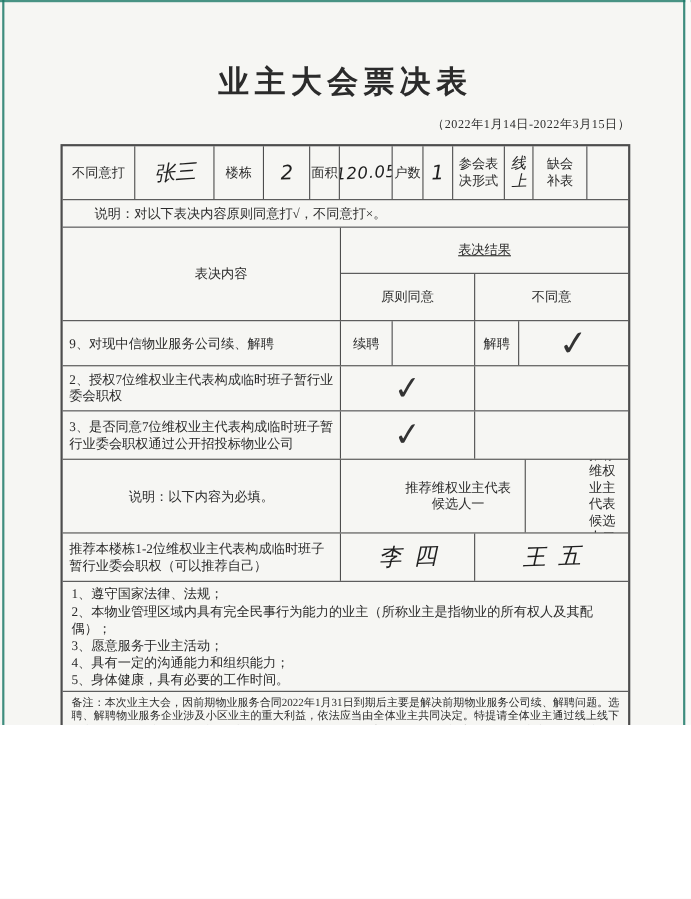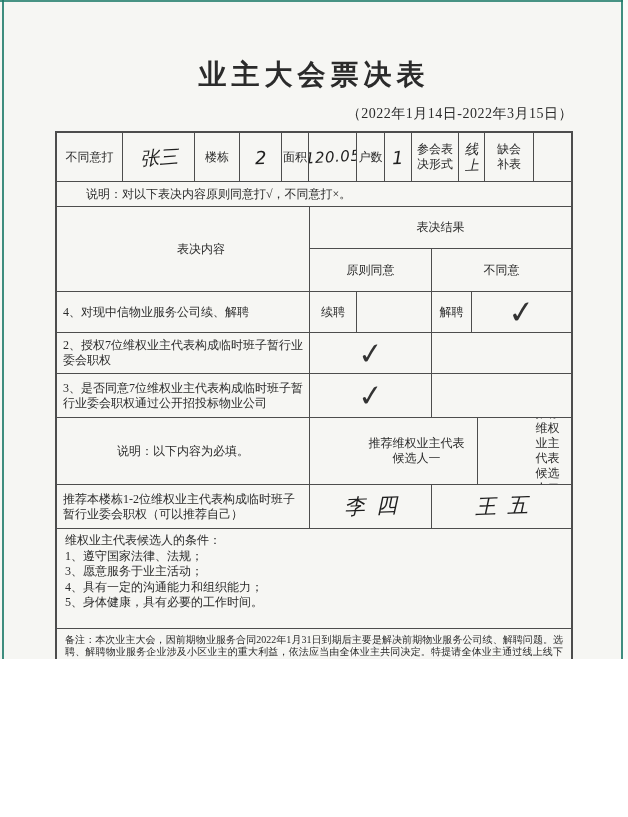--- a/index.html
+++ b/index.html
@@ -23,21 +23,21 @@
   .edge-right  { top:0; left:621px; width:2px; height:817px; opacity:.85; }
   .edge-bottom { top:813px; left:0; width:628px; height:3px; opacity:.9; }
   .right-margin { position:absolute; top:0; left:623px; width:5px; height:817px; background:#fafaf8; }
 
   .title {
     position:absolute; top:56px; left:0; width:628px;
     text-align:center; font-size:28px; font-weight:700; letter-spacing:5px;
   }
   .date-range {
     position:absolute; top:105px; right:55px;
-    font-size:14px; letter-spacing:.5px;
+    font-size:11px; letter-spacing:.5px;
   }
 
   .doc-table {
     position:absolute; left:55px; top:131px; width:518px;
     border:2px solid var(--border); font-size:12px; line-height:15px;
   }
   .row { display:flex; border-bottom:1.5px solid var(--border); }
   .row:last-child { border-bottom:none; }
   .cell {
     display:flex; align-items:center; justify-content:center;
@@ -51,21 +51,21 @@
   .w-bld-v{width:42px;} .w-area-l{width:27px;} .w-area-v{width:48px;}
   .w-hh-l{width:28px;} .w-hh-v{width:27px;} .w-meth-l{width:47px;padding:0 4px;}
   .w-meth-v{width:26px;} .w-abs-l{width:49px;padding:0 10px;} .w-abs-v{flex:1;}
 
   .instruction-row { height:25px; }
   .instruction-row .cell { width:100%;padding-left:29px; }
 
   .header-row { height:85px; }
   .vh-left { width:253px;padding-left:36px; }
   .vh-right { flex:1; display:flex; flex-direction:column; }
-  .vh-top { height:42px; display:flex; align-items:center; justify-content:center; border-bottom:1.5px solid var(--border); }
+  .vh-top { height:42px; display:flex; align-items:center; justify-content:center; border-bottom:1.5px solid var(--border);text-decoration:underline; }
   .vh-bottom { flex:1; display:flex; }
   .vh-agree { width:122px; display:flex; align-items:center; justify-content:center; border-right:1.5px solid var(--border); }
   .vh-disagree { flex:1; display:flex; align-items:center; justify-content:center; }
 
   .vote-row1 { height:41px; }
   .vote-row2 { height:41px; }
   .vote-row3 { height:44px;justify-content:space-between; }
   .vc { width:253px; }
   .r1-renew { width:47px; }
   .r1-blank { width:75px; }
@@ -168,21 +168,21 @@
       <div class="vh-right">
         <div class="vh-top">表决结果</div>
         <div class="vh-bottom">
           <div class="vh-agree">原则同意</div>
           <div class="vh-disagree">不同意</div>
         </div>
       </div>
     </div>
 
     <div class="row vote-row1">
-      <div class="cell vc lft">4、对现中信物业服务公司续、解聘</div>
+      <div class="cell vc lft">9、对现中信物业服务公司续、解聘</div>
       <div class="cell r1-renew">续聘</div>
       <div class="cell r1-blank"></div>
       <div class="cell r1-dismiss">解聘</div>
       <div class="cell r1-check last">
           <span class="check">✓</span>
         </div>
     </div>
 
     <div class="row vote-row2">
       <div class="cell vc lft">2、授权7位维权业主代表构成临时班子暂行业委会职权</div>
@@ -210,22 +210,22 @@
       <div class="cell cand-left lft">推荐本楼栋1-2位维权业主代表构成临时班子暂行业委会职权（可以推荐自己）</div>
       <div class="cell cand1">
           <span class="hw hw-cand">李四</span>
         </div>
       <div class="cell cand2 last">
           <span class="hw hw-cand">王五</span>
         </div>
     </div>
 
     <div class="row conditions-row">
-      <div>维权业主代表候选人的条件：</div>
       <div>1、遵守国家法律、法规；</div>
+      <div>2、本物业管理区域内具有完全民事行为能力的业主（所称业主是指物业的所有权人及其配偶）；</div>
       <div>3、愿意服务于业主活动；</div>
       <div>4、具有一定的沟通能力和组织能力；</div>
       <div>5、身体健康，具有必要的工作时间。</div>
     </div>
 
     <div class="row remark-row">
       <div class="remark-text">备注：本次业主大会，因前期物业服务合同2022年1月31日到期后主要是解决前期物业服务公司续、解聘问题。选聘、解聘物业服务企业涉及小区业主的重大利益，依法应当由全体业主共同决定。特提请全体业主通过线上线下业主大会是否同意授权7位维权业主代表构成临时班子暂行业委会职权，待业主委员会正式成立之日起7位维权业主代表临时班子作用自动失效，届时将再次召开业主大会，审议《业主大会议事规则》、《业主公约》、《维修基金管理规定》、《公共收入管理规定》、《停车管理规定》、《业主委员会成员推选办法》等制度和规定。</div>
     </div>
   </div>
 

